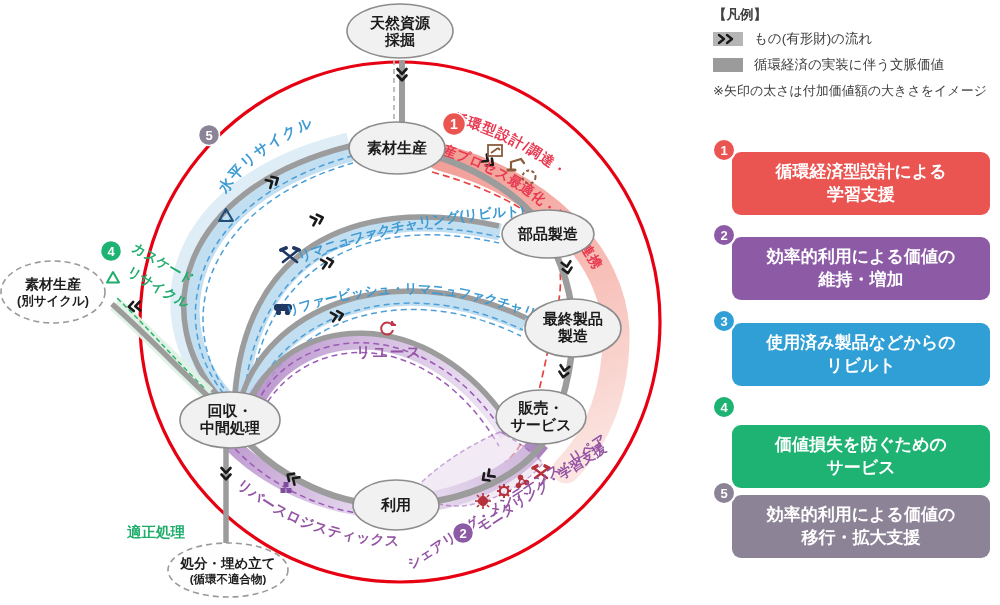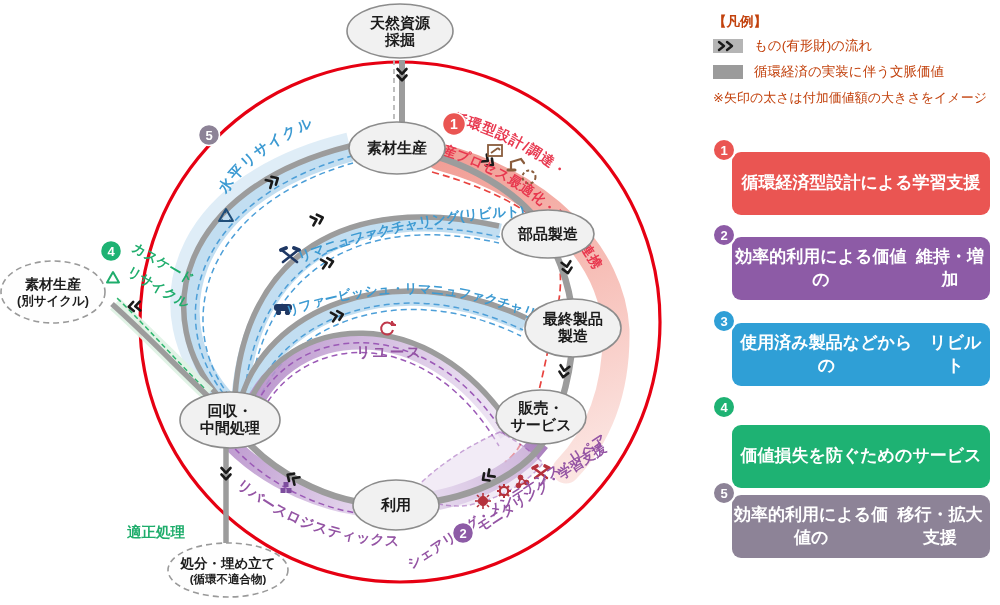--- a/index.html
+++ b/index.html
@@ -7,27 +7,27 @@
          font-family:"Liberation Sans","DejaVu Sans",sans-serif;}
   svg text{font-family:"Liberation Sans","DejaVu Sans",sans-serif;}
   .node-label{fill:#1c1c1c;font-weight:600;}
   .flow-blue{fill:#3C9AD2;font-weight:bold;}
   .flow-purple{fill:#9454A4;font-weight:bold;}
   .flow-green{fill:#1FAD6C;font-weight:bold;}
   .flow-red{fill:#E8384F;font-weight:bold;}
   .badge-num{fill:#fff;font-weight:bold;text-anchor:middle;}
   
   .right-col{position:absolute;left:710px;top:0;width:290px;height:605px;}
-  .legend{position:absolute;left:3px;top:13px;width:282px;color:#c2410c;}
+  .legend{position:absolute;left:3px;top:6px;width:282px;color:#404040;}
   .legend-title{font-size:13.5px;font-weight:600;margin-bottom:6px;}
   .legend-row{display:flex;align-items:center;gap:11px;margin-bottom:8px;font-size:13.5px;}
   .legend-note{font-size:13px;margin-top:1px;}
   .sw{flex:0 0 auto;}
   .vbox{position:absolute;left:22px;width:258px;height:63px;border-radius:9px;
-        display:flex;flex-direction:row;justify-content:center;align-items:center;
+        display:flex;flex-direction:column;justify-content:center;align-items:center;
         color:#fff;font-weight:bold;font-size:17px;line-height:1.32;text-align:center;}
   .vbadge{position:absolute;left:2px;width:24px;height:24px;border-radius:50%;
           border:2px solid #fff;box-sizing:border-box;color:#fff;font-size:13px;font-weight:bold;
           display:flex;align-items:center;justify-content:center;z-index:2;}
   .c1{background:#EA5552;} .c2{background:#8D5BA6;} .c3{background:#2F9FD6;}
   .c4{background:#1EB273;} .c5{background:#8D8397;}
 </style>
 </head>
 <body>
 

